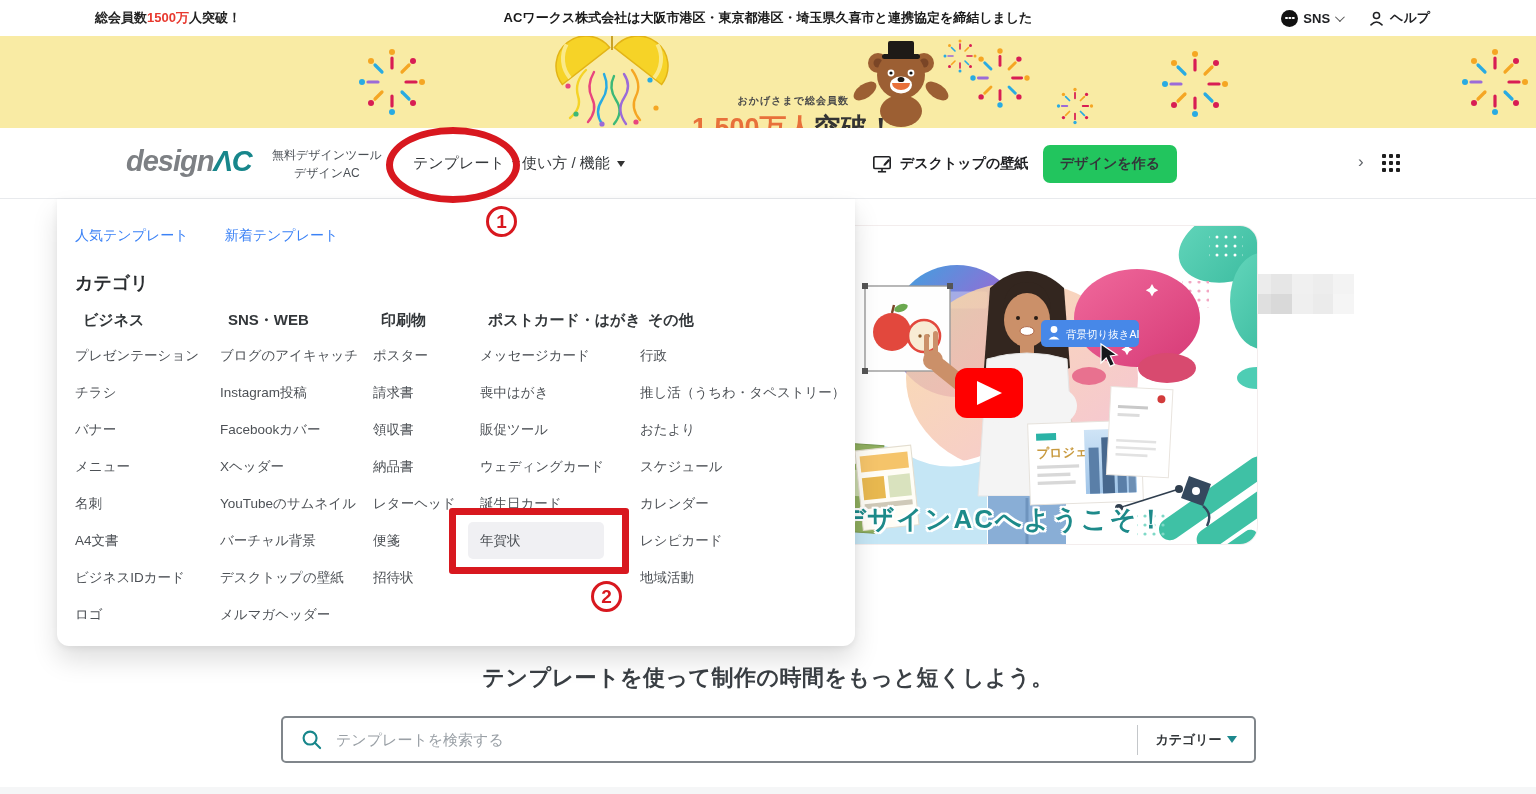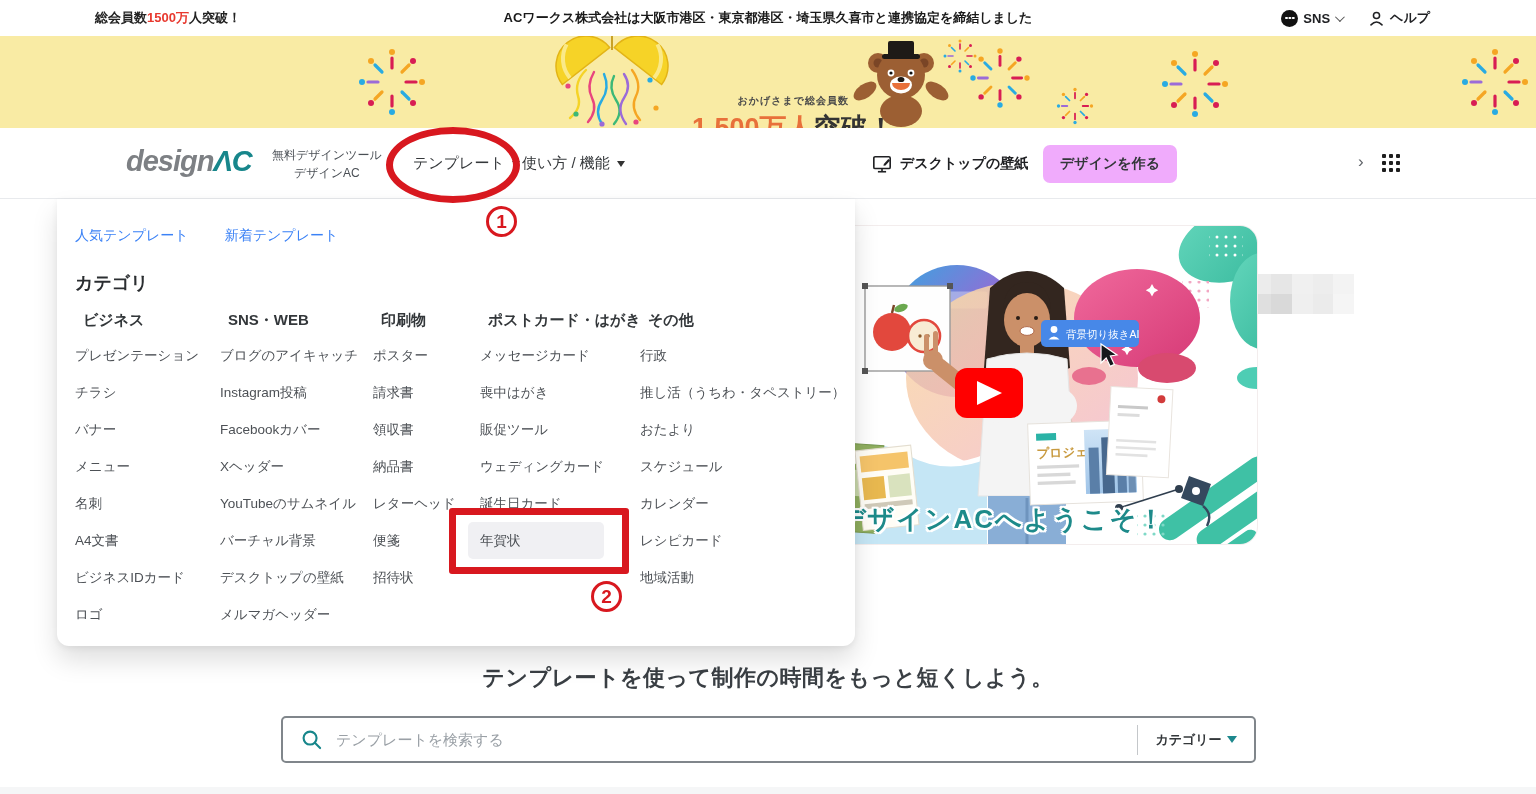--- a/index.html
+++ b/index.html
@@ -31,21 +31,21 @@
   .header { position:absolute; left:0; top:128px; width:1536px; height:71px; background:#fff; border-bottom:1px solid #e8eaed; }
   .logo { position:absolute; left:126px; top:17px; font-size:29px; font-weight:bold; letter-spacing:-1px; cursor:pointer;font-style:italic; }
   .logo .lg-gray { color:#7d8084; font-weight:600; }
   .logo .lg-teal { color:#17868b; font-weight:800; }
   .tagline { position:absolute; left:272px; top:18px; font-size:12px; color:#4a4f55; line-height:1.5;text-align:center; }
   .nav-item { position:absolute; top:0; height:71px; display:flex; align-items:center; gap:7px; font-size:15px; color:#35383b; cursor:pointer; }
   .nav-template { left:413px; }
   .nav-howto { left:522px; }
   .tri-sm { width:0; height:0; border-left:4.5px solid transparent; border-right:4.5px solid transparent; border-top:6px solid #333; }
   .register { position:absolute; left:872px; top:0; height:71px; display:flex; align-items:center; gap:8px; font-size:14px; font-weight:bold; color:#202124; cursor:pointer; }
-  .create-btn { position:absolute; left:1043px; top:17px; height:38px; padding:12px 17px; background:#f0abfc; border:none; border-radius:7px; font-family:inherit; font-size:14px; font-weight:bold; color:#33373a; cursor:pointer; display:flex; align-items:center; }
+  .create-btn { position:absolute; left:1043px; top:17px; height:38px; padding:12px 17px; background:#22c55e; border:none; border-radius:7px; font-family:inherit; font-size:14px; font-weight:bold; color:#33373a; cursor:pointer; display:flex; align-items:center; }
   .mosaic { position:absolute; left:1168px; top:146px; width:186px; height:40px; display:grid; grid-template-columns:repeat(9,1fr); grid-template-rows:1fr 1fr; cursor:pointer; }
   .mosaic i { display:block; }
   .header-chev { position:absolute; left:1358px; top:24px; font-size:17px; color:#5f6368; cursor:pointer; }
   .apps-grid { position:absolute; left:1382px; top:26px; width:19px; height:19px; display:grid; grid-template-columns:repeat(3,1fr); gap:2.5px; cursor:pointer; }
   .apps-grid i { width:4px; height:4px; background:#1e1e1e; border-radius:1px; }
 
   
   .video-card { position:absolute; left:836px; top:225px; width:422px; height:320px; border-radius:18px; overflow:hidden; background:#fff; border:1px solid #f3eded; z-index:1; cursor:pointer; }
   .welcome { position:absolute; left:2px; top:276px; font-size:26px; font-weight:bold; color:#1d8a8a; letter-spacing:2px; white-space:nowrap;
              text-shadow:-2px 0 #fff,2px 0 #fff,0 -2px #fff,0 2px #fff,2px 2px #fff,-2px -2px #fff,2px -2px #fff,-2px 2px #fff; }

